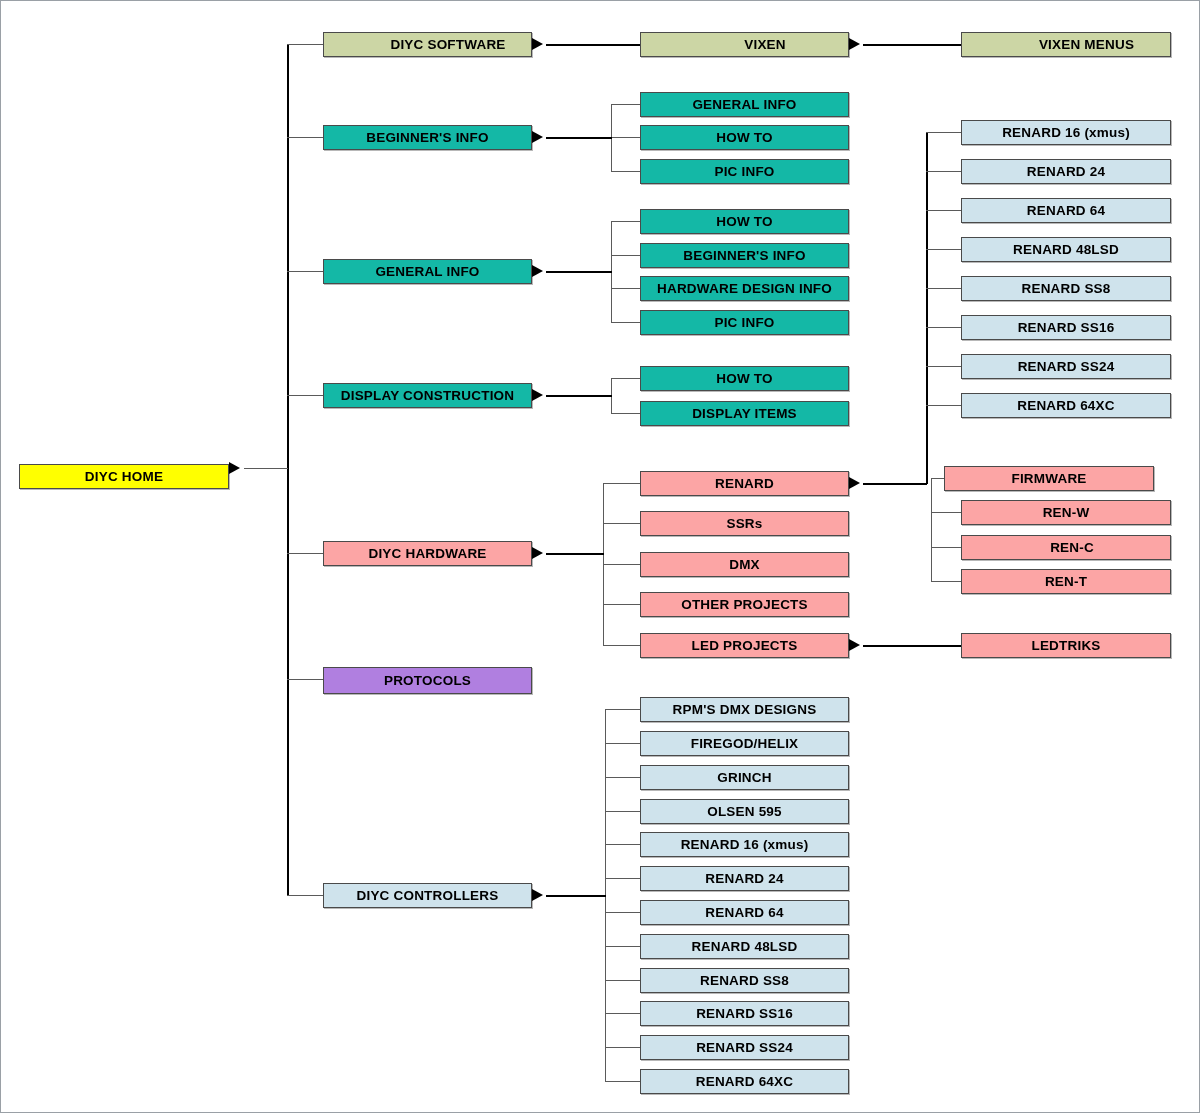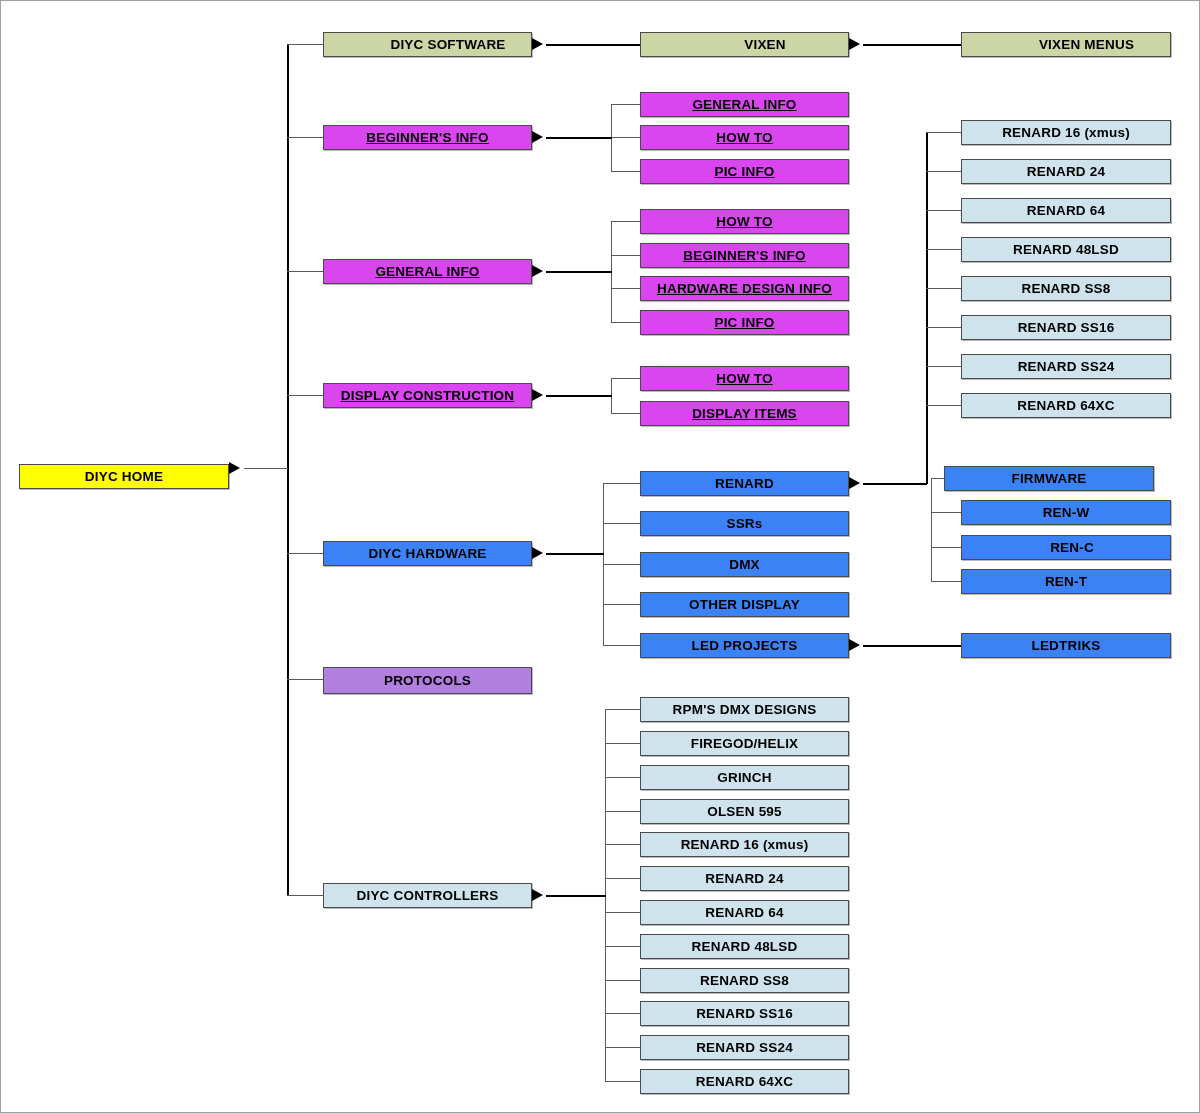--- a/index.html
+++ b/index.html
@@ -20,22 +20,22 @@
     font-weight:bold;
     font-size:13.5px;
     color:#000000;
     letter-spacing:.2px;
     white-space:nowrap;
     text-align:center;
     box-shadow:1px 1px 0 rgba(0,0,0,.28);
   }
   .c-home    {background:#ffff00;}
   .c-olive   {background:#ccd6a5;padding-left:41px;}
-  .c-green   {background:#d946ef;text-decoration:underline;}
-  .c-peach   {background:#3b82f6;}
+  .c-green   {background:#14b8a6;}
+  .c-peach   {background:#fca5a5;}
   .c-blue    {background:#cfe3ec;}
   .c-purple  {background:#b07fe0;}
 
   
   .ln{position:absolute;background:#5a5a5a;}
   .ln.h{height:1px;}
   .ln.v{width:1px;}
   .ln.dark{background:#000;}
   .ln.h.thick{height:2px;}
 
@@ -158,21 +158,21 @@
   <div class="node c-green" style="left:639px;top:242px;width:209px;height:25px;">BEGINNER'S INFO</div>
   <div class="node c-green" style="left:639px;top:275px;width:209px;height:25px;">HARDWARE DESIGN INFO</div>
   <div class="node c-green" style="left:639px;top:309px;width:209px;height:25px;">PIC INFO</div>
 
   <div class="node c-green" style="left:639px;top:365px;width:209px;height:25px;">HOW TO</div>
   <div class="node c-green" style="left:639px;top:400px;width:209px;height:25px;">DISPLAY ITEMS</div>
 
   <div class="node c-peach" style="left:639px;top:470px;width:209px;height:25px;">RENARD</div>
   <div class="node c-peach" style="left:639px;top:510px;width:209px;height:25px;">SSRs</div>
   <div class="node c-peach" style="left:639px;top:551px;width:209px;height:25px;">DMX</div>
-  <div class="node c-peach" style="left:639px;top:591px;width:209px;height:25px;">OTHER DISPLAY</div>
+  <div class="node c-peach" style="left:639px;top:591px;width:209px;height:25px;">OTHER PROJECTS</div>
   <div class="node c-peach" style="left:639px;top:632px;width:209px;height:25px;">LED PROJECTS</div>
 
   <div class="node c-blue" style="left:960px;top:119px;width:210px;height:25px;">RENARD 16 (xmus)</div>
   <div class="node c-blue" style="left:960px;top:158px;width:210px;height:25px;">RENARD 24</div>
   <div class="node c-blue" style="left:960px;top:197px;width:210px;height:25px;">RENARD 64</div>
   <div class="node c-blue" style="left:960px;top:236px;width:210px;height:25px;">RENARD 48LSD</div>
   <div class="node c-blue" style="left:960px;top:275px;width:210px;height:25px;">RENARD SS8</div>
   <div class="node c-blue" style="left:960px;top:314px;width:210px;height:25px;">RENARD SS16</div>
   <div class="node c-blue" style="left:960px;top:353px;width:210px;height:25px;">RENARD SS24</div>
   <div class="node c-blue" style="left:960px;top:392px;width:210px;height:25px;">RENARD 64XC</div>

